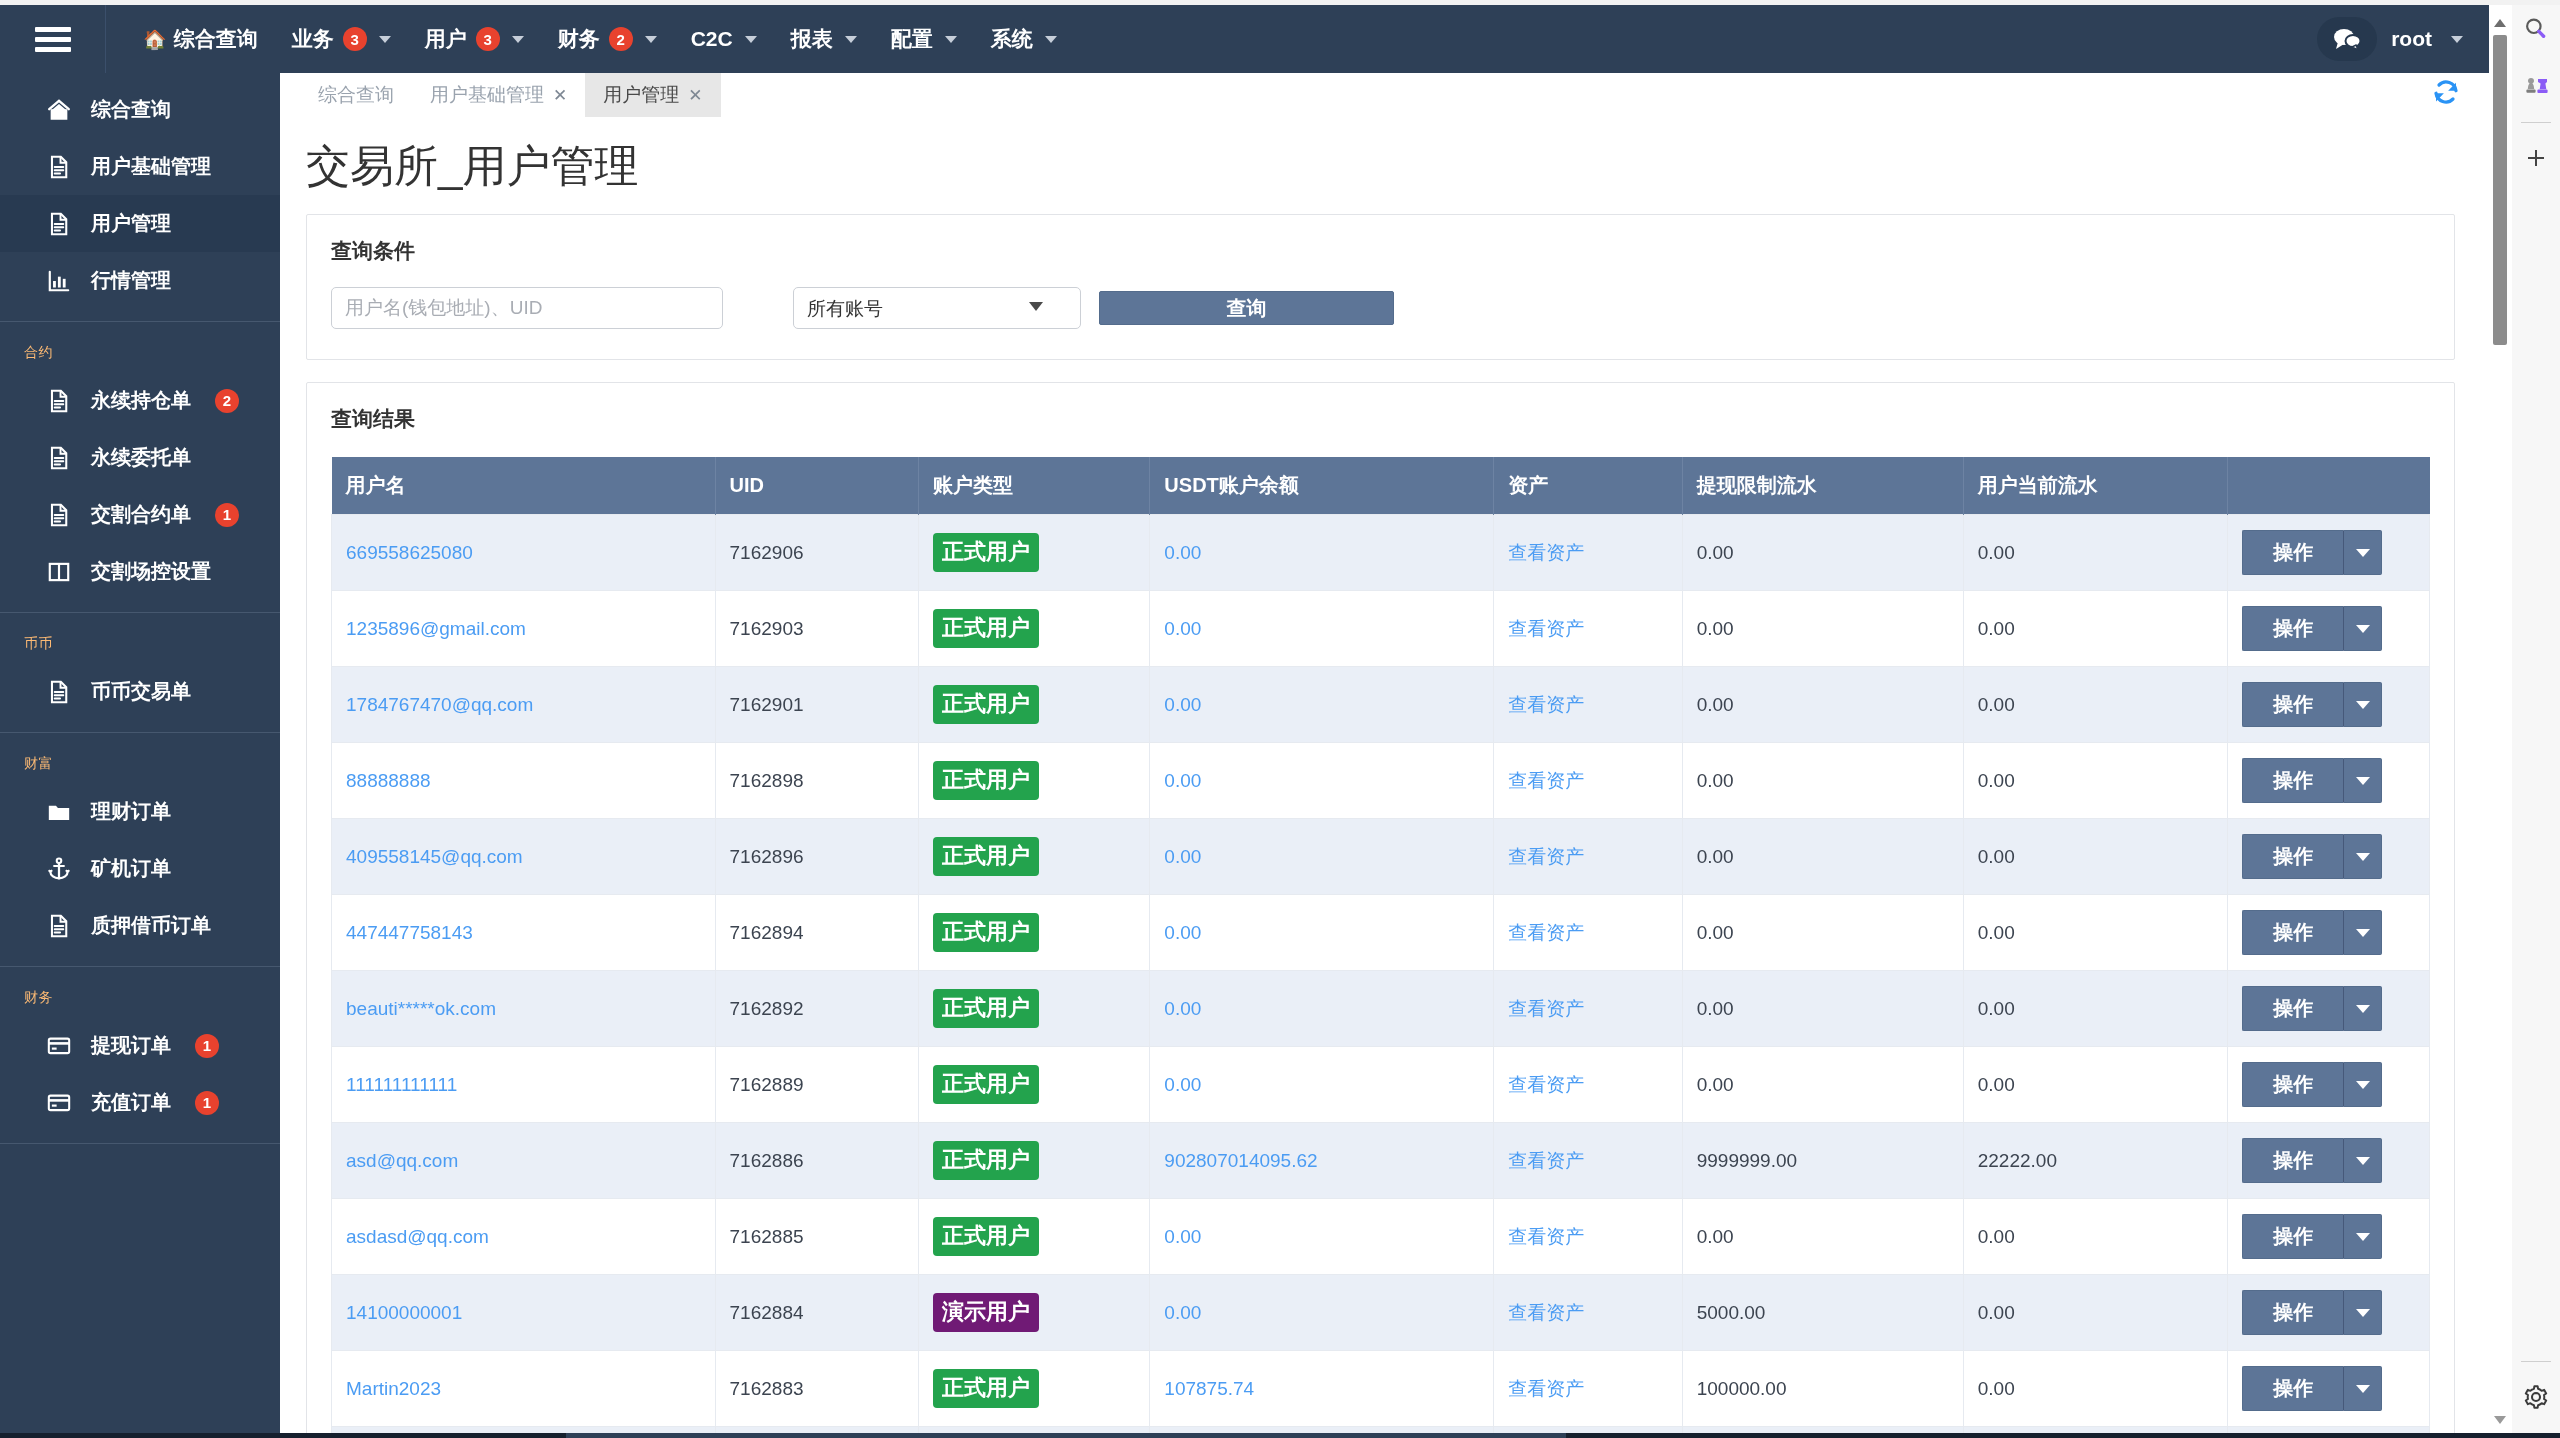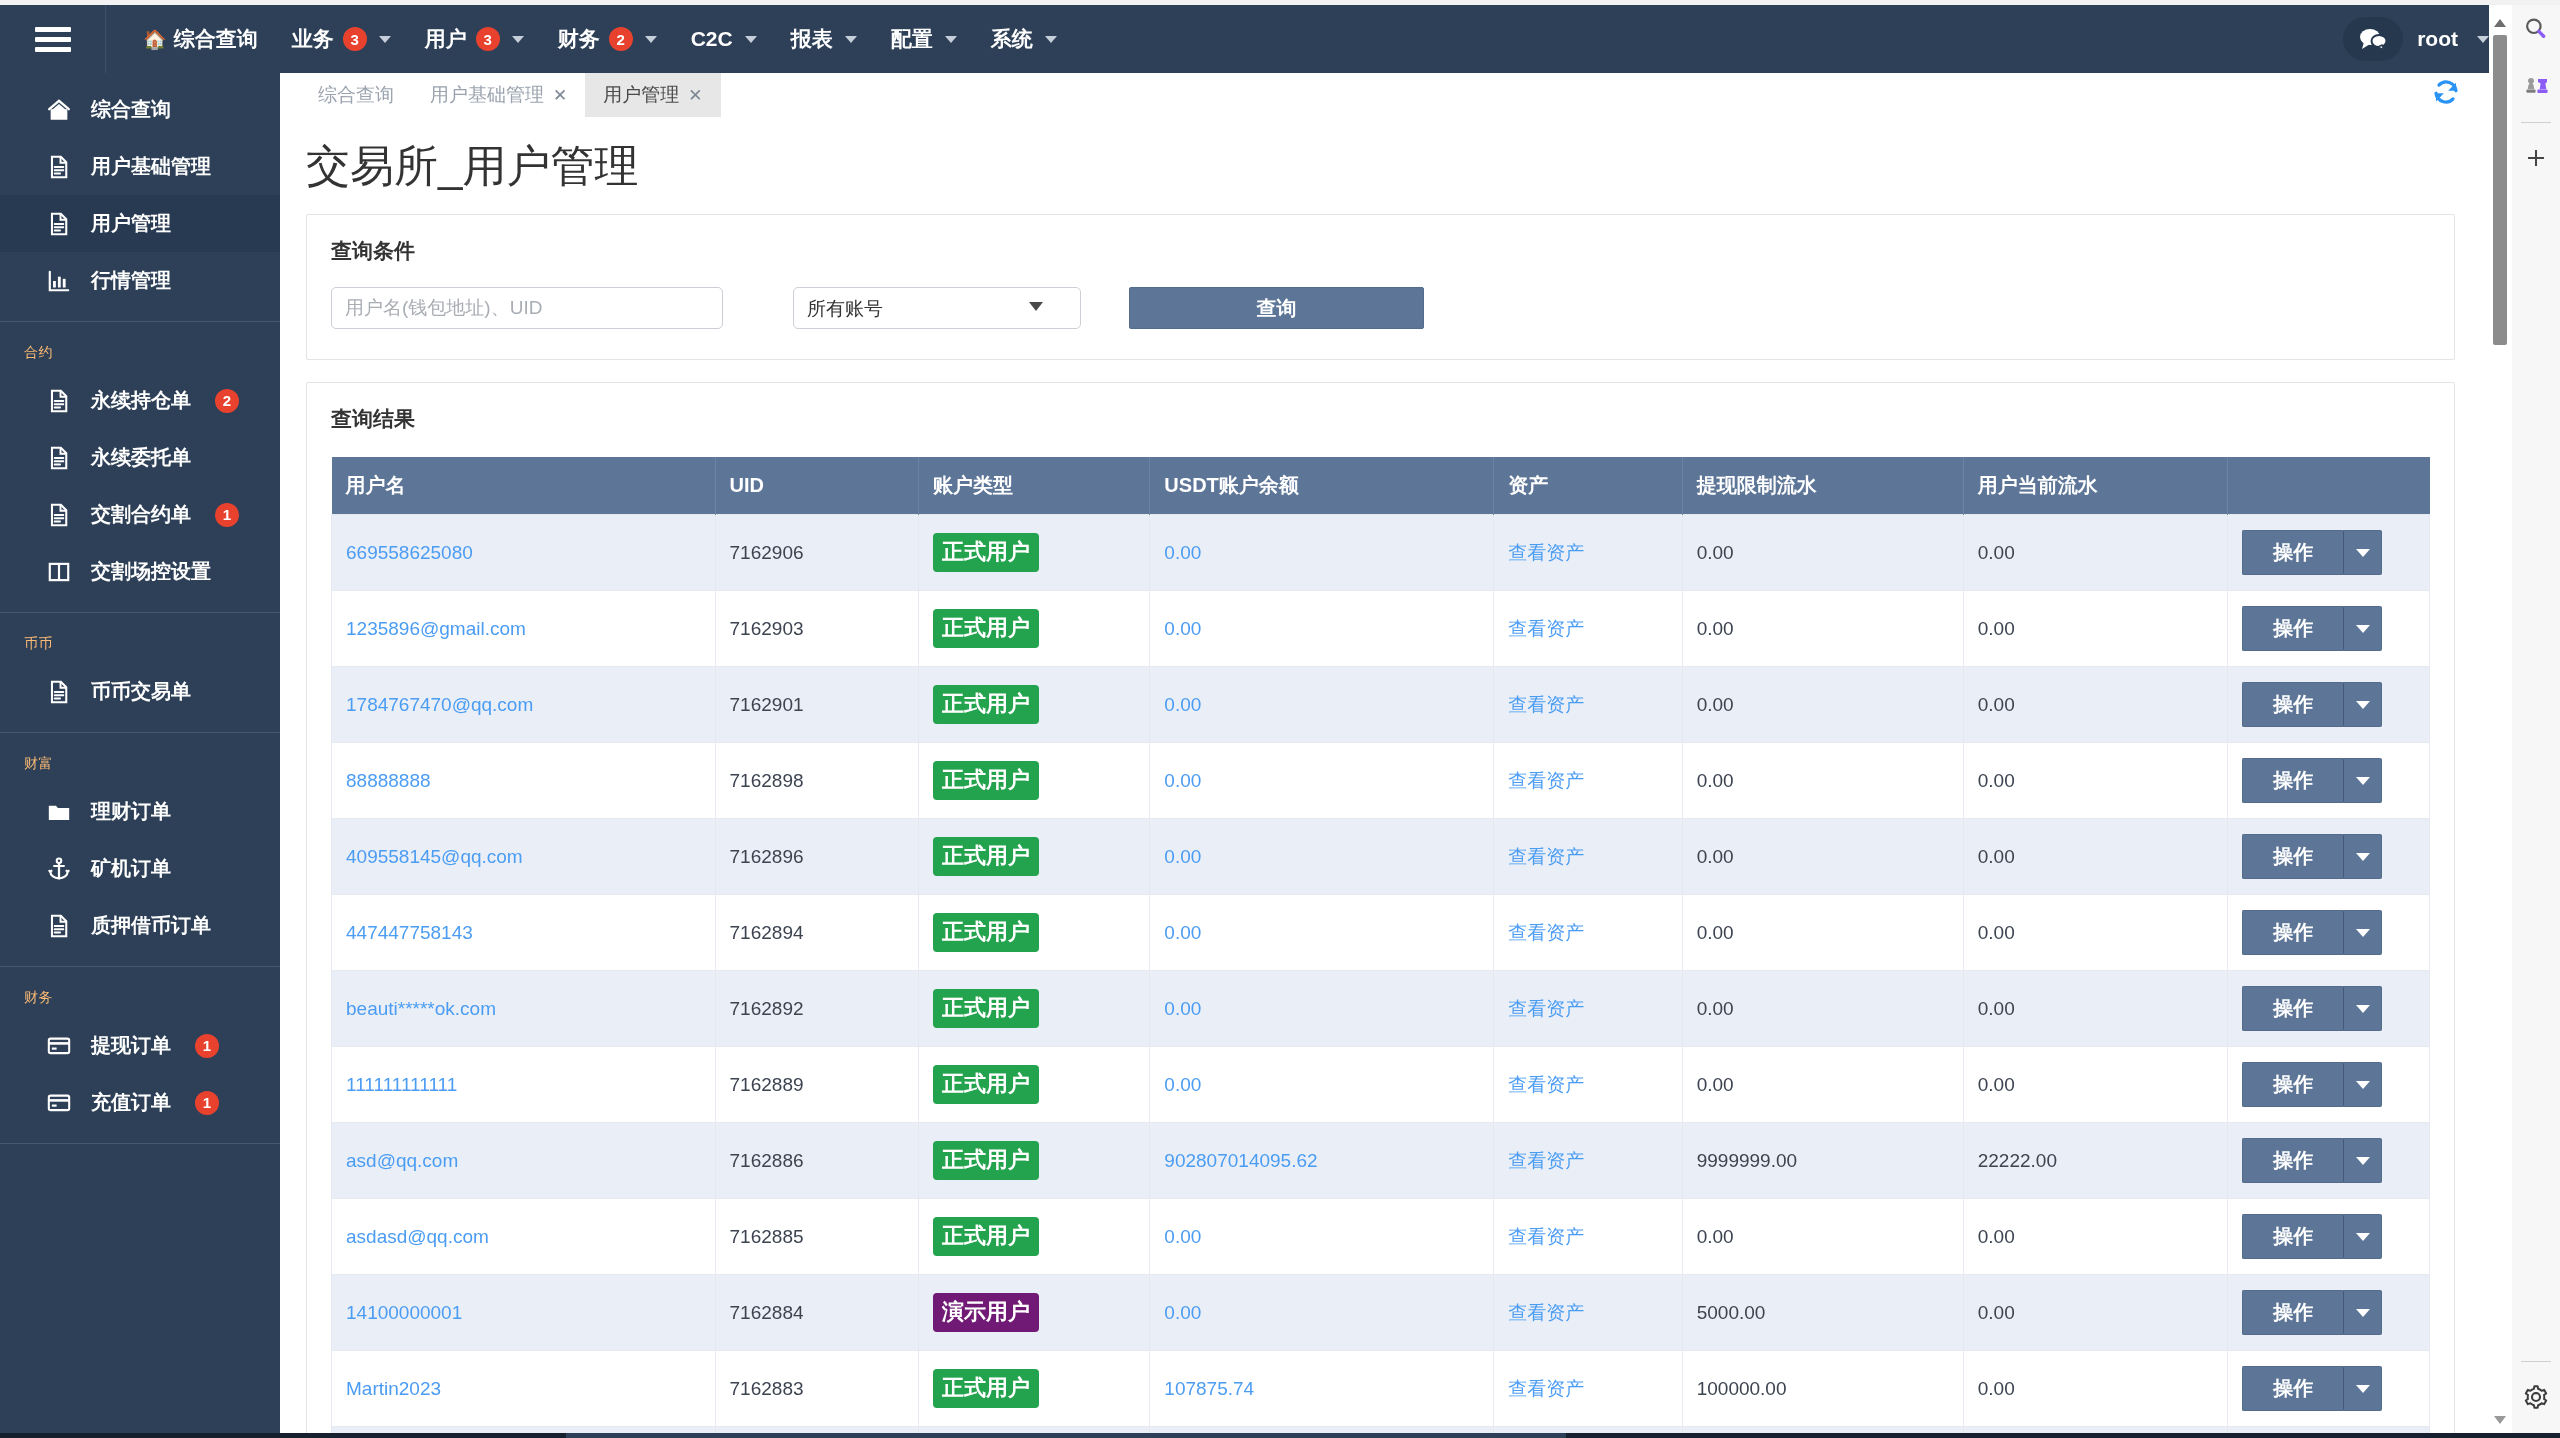--- a/index.html
+++ b/index.html
@@ -57,21 +57,21 @@
     border-radius: 12px; font-size: 15px; font-weight: bold;
     margin-left: 2px;
   }
   .caret-down {
     width: 0; height: 0; margin-left: 5px;
     border-left: 6px solid transparent; border-right: 6px solid transparent;
     border-top: 7px solid #c6ced9;
   }
   .nav-right {
     margin-left: auto; display: flex; align-items: center;
-    gap: 14px; height: 68px;
+    padding-right: 26px; gap: 14px; height: 68px;
   }
   .chat-bubble-btn {
     width: 60px; height: 44px; border-radius: 22px;
     background: #26384e;
     display: flex; align-items: center; justify-content: center;
     cursor: pointer;
   }
   .chat-bubble-btn svg { display: block; }
   .user-name { color: #fff; font-size: 21px; font-weight: bold; }
 
@@ -169,27 +169,26 @@
     appearance: none; -webkit-appearance: none;
     font-family: inherit;
   }
   .select-arrow {
     position: absolute; right: 12px; top: 15px;
     width: 0; height: 0; pointer-events: none;
     border-left: 7px solid transparent; border-right: 7px solid transparent;
     border-top: 9px solid #4a4a4a;
   }
   .query-btn {
-    width: 295px; height: 42px;
+    width: 295px; height: 34px;
     background: #5d7597; color: #fff;
     border: 1px solid #546c8c;
     font-size: 20px; font-weight: bold; cursor: pointer;
     font-family: inherit;
     border-radius: 2px;
-    margin-left: 30px;
   }
 
   
   .table-wrap { padding: 24px 24px 0 24px; }
   table.grid { width: 100%; border-collapse: collapse; table-layout: fixed; }
   table.grid thead th {
     background: #5d7597; color: #ffffff;
     font-size: 20px; font-weight: bold; text-align: left;
     padding: 15px 14px; border-right: 1px solid #6d83a3;
     height: 52px;

